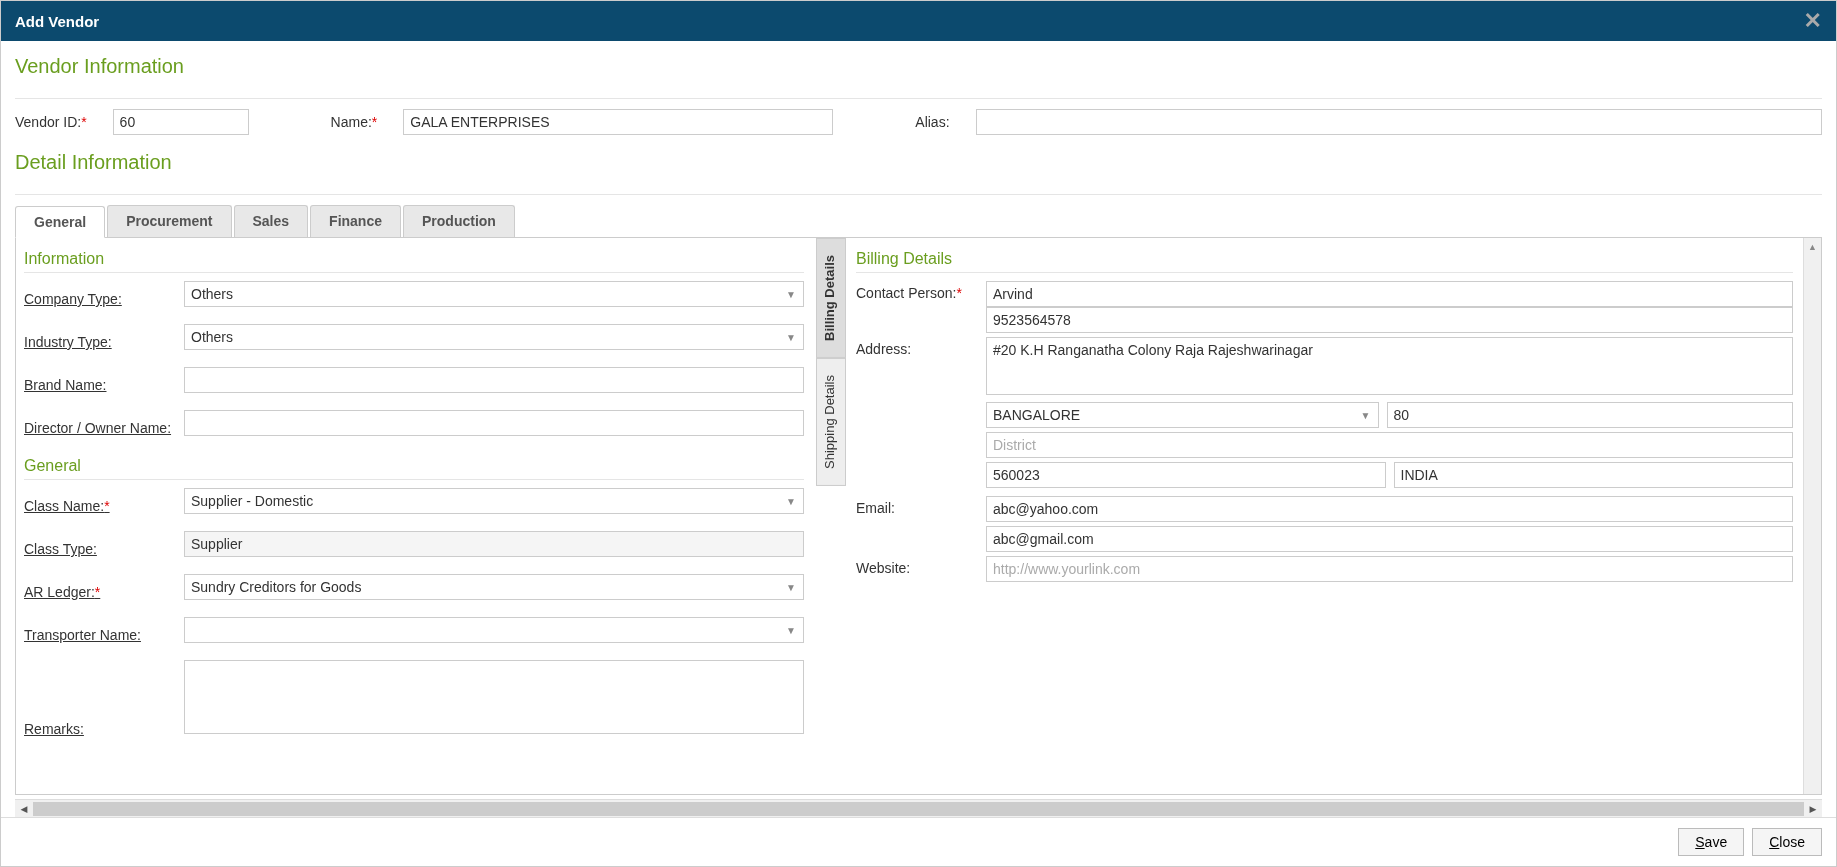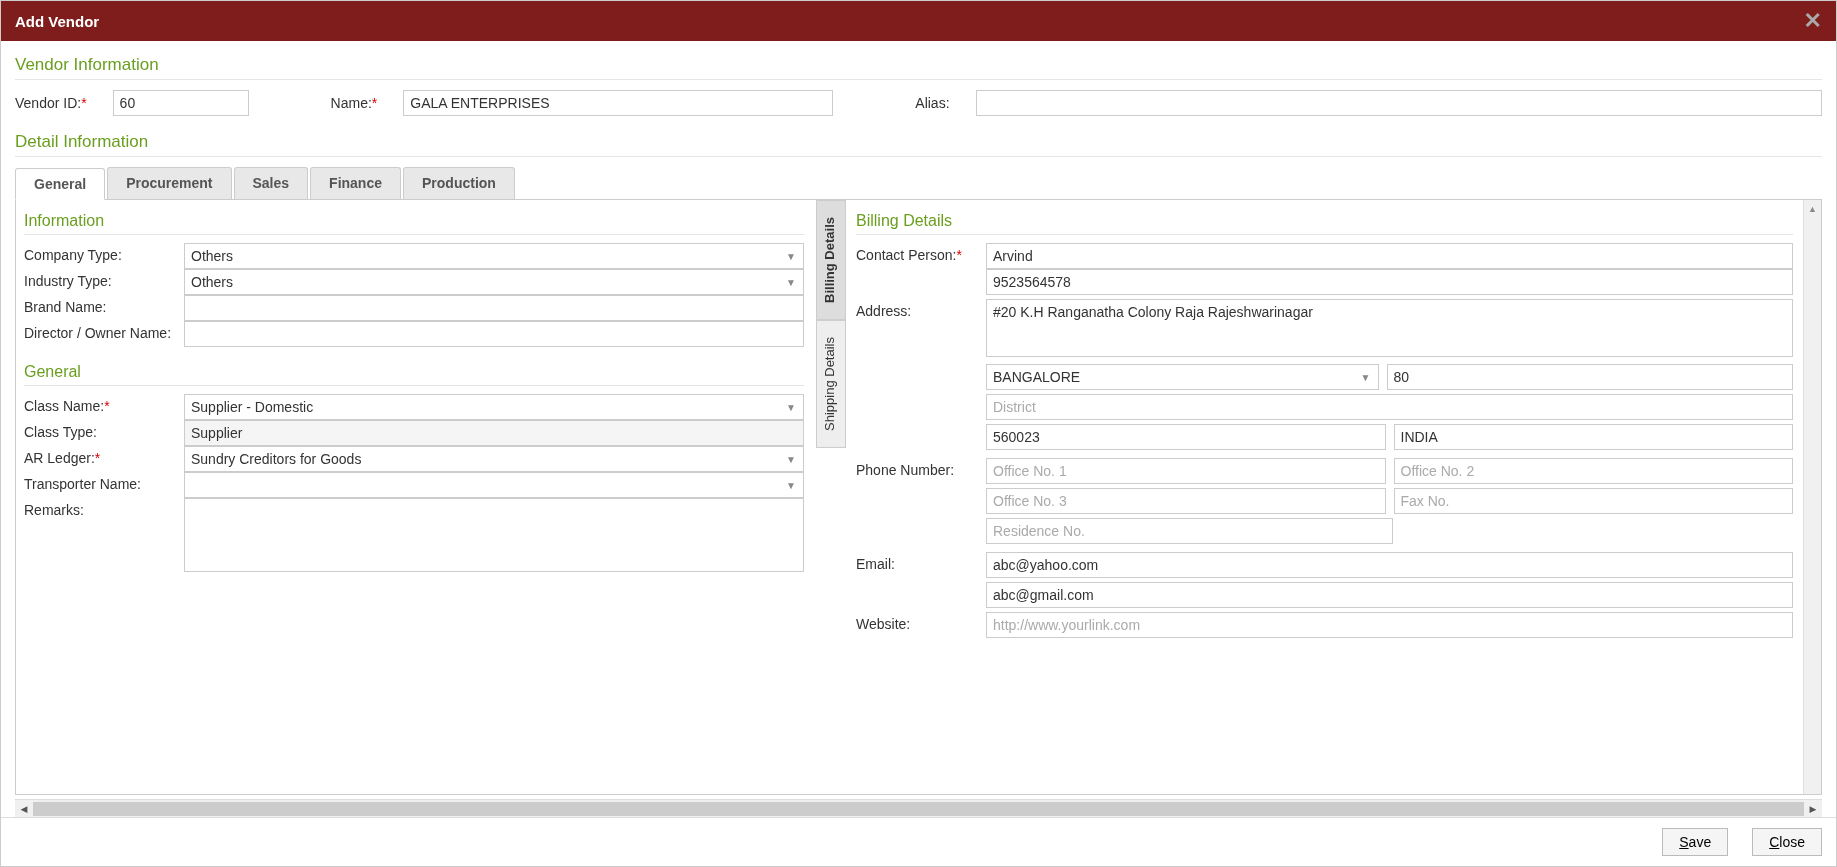--- a/index.html
+++ b/index.html
@@ -1,37 +1,37 @@
 <!DOCTYPE html>
 <html><head>
 <meta charset="utf-8">
 <style>
 * { box-sizing: border-box; margin: 0; padding: 0; font-family: "Segoe UI", Arial, sans-serif; }
 body { background: #fff; font-size: 13px; color: #333; }
 .window { width: 1837px; height: 867px; display: flex; flex-direction: column; border: 1px solid #ccc; }
-.titlebar { background: #7f1d1d; color: #fff; padding: 7px 14px; font-size: 15px; font-weight: bold; display: flex; justify-content: space-between; align-items: center; }
+.titlebar { background: #0c4a6e; color: #fff; padding: 7px 14px; font-size: 15px; font-weight: bold; display: flex; justify-content: space-between; align-items: center; }
 .titlebar .close-x { color: #aaa; font-size: 22px; cursor: pointer; font-weight: bold; }
 .content { padding: 8px 14px 0 14px; flex: 1; overflow: hidden; display: flex; flex-direction: column; }
-.section-title { color: #6a9e1f; font-size: 17px; font-weight: 400; padding: 6px 0 4px 0; border-bottom: 1px solid #e5e5e5; margin-bottom: 10px; }
+.section-title { color: #6a9e1f; font-size: 20px; font-weight: 400; padding: 6px 0 20px 0; border-bottom: 1px solid #e5e5e5; margin-bottom: 10px; }
 .top-row { display: flex; gap: 26px; align-items: center; margin-bottom: 10px; }
 .fld-label { color: #333; font-size: 14px; white-space: nowrap; }
 .req { color: #d00; }
 input[type=text], textarea { border: 1px solid #ccc; padding: 4px 6px; font-size: 14px; color: #333; background: #fff; outline: none; }
 input[type=text]::placeholder, textarea::placeholder { color: #aaa; }
 textarea { resize: none; }
 .select-wrap { position: relative; display: inline-block; }
 .select-wrap input { width: 100%; padding-right: 24px; }
 .select-wrap .caret { position: absolute; right: 8px; top: 50%; transform: translateY(-50%); pointer-events: none; color: #888; font-size: 10px; }
 .tabs { display: flex; border-bottom: 1px solid #ccc; }
 .tab { padding: 7px 18px; background: #e8e8e8; border: 1px solid #ccc; border-bottom: none; margin-right: 2px; cursor: pointer; color: #555; font-size: 14px; border-radius: 3px 3px 0 0; font-weight: bold; }
 .tab.active { background: #fff; font-weight: bold; border-bottom: 1px solid #fff; position: relative; top: 1px; }
 .tabbody { border: 1px solid #ccc; border-top: none; display: flex; position: relative; flex: 1; overflow: hidden; }
 .col-left { width: 800px; padding: 8px 12px 0 8px; }
 .panel-heading { color: #6a9e1f; font-size: 16px; padding: 4px 0; border-bottom: 1px solid #e5e5e5; margin-bottom: 8px; }
-.form-row { display: flex; align-items: flex-start; margin-bottom: 0; }
+.form-row { display: flex; align-items: flex-end; margin-bottom: 17px; text-decoration: underline; }
 .form-row .lbl { width: 160px; padding-top: 4px; font-size: 14px; }
 .form-row .ctl { flex: 1; }
 .form-row .ctl input, .form-row .ctl textarea { width: 100%; }
 .form-row .ctl .select-wrap { width: 100%; }
 .readonly { background: #f5f5f5 !important; }
 .vtabs { width: 30px; display: flex; flex-direction: column; }
 .vtab { writing-mode: vertical-rl; transform: rotate(180deg); padding: 16px 5px; text-align: center; background: #eee; border: 1px solid #ccc; cursor: pointer; font-size: 13px; }
 .vtab.active { background: #ddd; font-weight: bold; }
 .col-right { flex: 1; padding: 8px 28px 0 10px; position: relative; }
 .billing-grid .row2 { display: flex; gap: 8px; margin-bottom: 4px; }
@@ -39,21 +39,21 @@
 .billing-row { display: flex; align-items: flex-start; margin-bottom: 4px; }
 .billing-row .blbl { width: 130px; padding-top: 4px; font-size: 14px; }
 .billing-row .bctl { flex: 1; }
 .billing-row .bctl input, .billing-row .bctl textarea { width: 100%; }
 .billing-row .bctl .row2 input { width: 100%; }
 .vscroll { position: absolute; right: 0; top: 0; bottom: 0; width: 18px; background: #f0f0f0; border-left: 1px solid #ddd; }
 .vscroll .up, .vscroll .down { height: 18px; text-align: center; font-size: 9px; color: #888; line-height: 18px; cursor: pointer; }
 .hscroll-wrap { height: 18px; display: flex; align-items: center; background: #f0f0f0; border-top: 1px solid #ddd; margin-top: 4px; }
 .hscroll-wrap .arrow { width: 18px; text-align: center; font-size: 9px; color: #555; cursor: pointer; }
 .hscroll-track { flex: 1; height: 14px; background: #ccc; position: relative; }
-.footer { border-top: 1px solid #ddd; padding: 10px 14px; display: flex; justify-content: flex-end; gap: 24px; }
+.footer { border-top: 1px solid #ddd; padding: 10px 14px; display: flex; justify-content: flex-end; gap: 8px; }
 .btn { border: 1px solid #bbb; background: #f5f5f5; padding: 5px 16px; font-size: 14px; cursor: pointer; }
 </style>
 </head>
 <body>
 
 <div class="window">
   <div class="titlebar">
     <span>Add Vendor</span>
     <span class="close-x">✕</span>
   </div>
@@ -190,37 +190,20 @@
             <div class="row2">
               <input type="text" placeholder="District" style="">
             </div>
             <div class="row2">
               <input type="text" value="560023" style="">
               <input type="text" value="INDIA" style="">
             </div>
           </div>
         </div>
 
-        <div class="billing-row">
-          <div class="blbl">Phone Number:</div>
-          <div class="bctl billing-grid">
-            <div class="row2">
-              <input type="text" placeholder="Office No. 1" style="">
-              <input type="text" placeholder="Office No. 2" style="">
-            </div>
-            <div class="row2">
-              <input type="text" placeholder="Office No. 3" style="">
-              <input type="text" placeholder="Fax No." style="">
-            </div>
-            <div class="row2">
-              <input type="text" placeholder="Residence No." style="">
-              <span></span>
-            </div>
-          </div>
-        </div>
 
         <div class="billing-row">
           <div class="blbl">Email:</div>
           <div class="bctl">
             <input type="text" style="margin-bottom: 4px;" value="abc@yahoo.com">
             <input type="text" value="abc@gmail.com" style="">
           </div>
         </div>
 
         <div class="billing-row">

